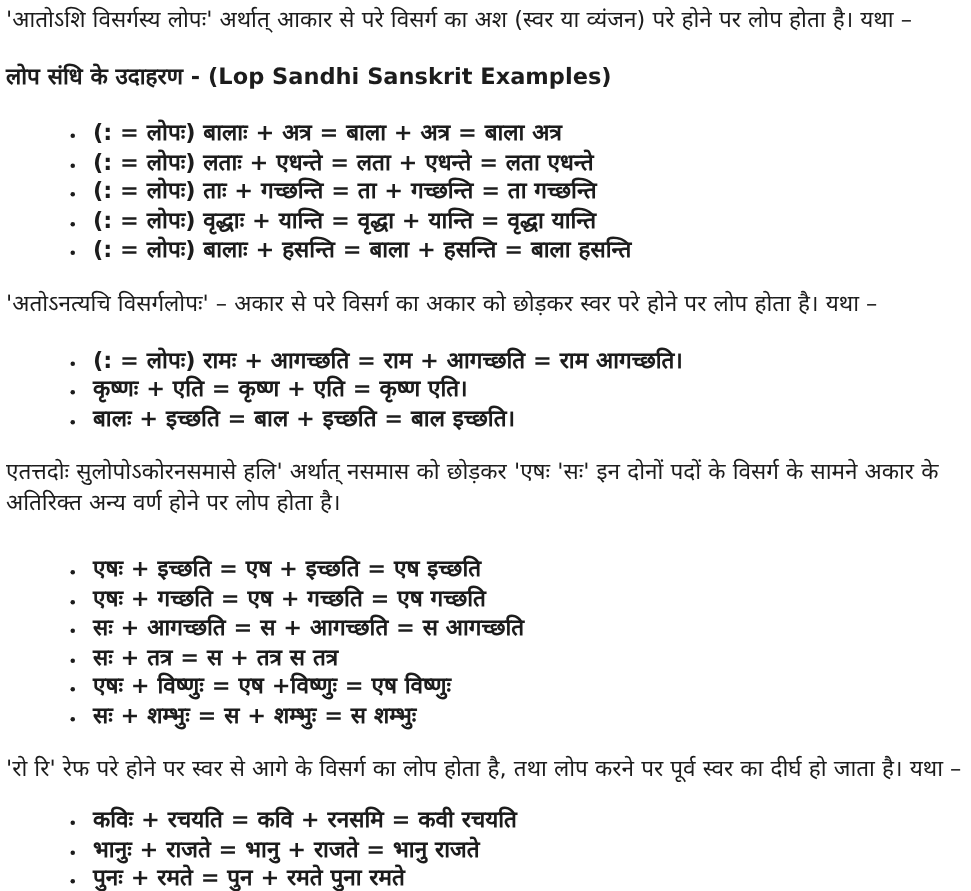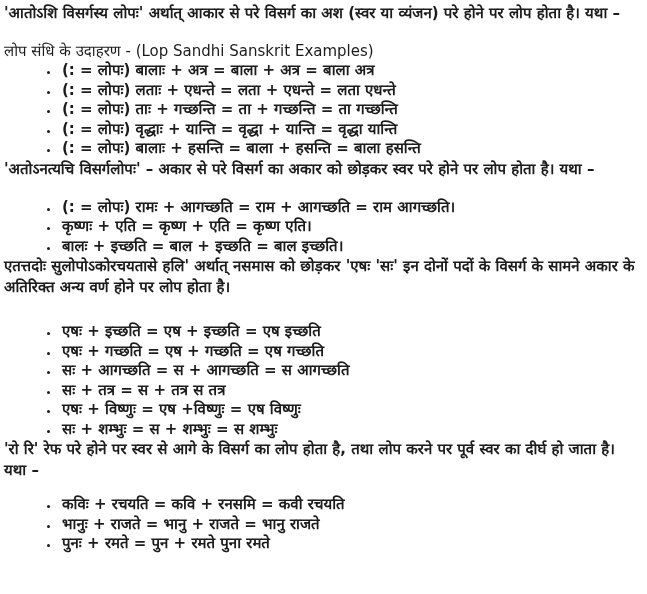--- a/index.html
+++ b/index.html
@@ -13,27 +13,27 @@
       height: 594px;
       overflow: hidden;
       font-family: "DejaVu Sans", "Liberation Sans", sans-serif;
       color: #1c1c1c;
       font-size: 15px;
       padding: 3px 6px 0 4px;
     }
     .para {
       margin: 0;
       line-height: 21px;
-      font-weight: 700;
+      font-weight: 400;
     }
-    .para.gap-top { }
+    .para.gap-top { margin-top: 15px; }
     .heading {
       margin: 17px 0 0 0;
       font-size: 15px;
-      font-weight: 400;
+      font-weight: 700;
       line-height: 20px;
     }
     ul.examples {
       margin: 11px 0 0 0;
       padding: 0 0 0 56px;
       list-style: disc outside;
     }
     ul.examples li {
       line-height: 19.5px;
       font-weight: 600;
@@ -44,37 +44,37 @@
       color: #1c1c1c;
     }
   </style>
 </head>
 <body>
 
 <p class="para">'आतोऽशि विसर्गस्य लोपः' अर्थात् आकार से परे विसर्ग का अश (स्वर या व्यंजन) परे होने पर लोप होता है। यथा –</p>
 
 <h2 class="heading"><span>लोप संधि के उदाहरण - </span><span>(Lop Sandhi Sanskrit Examples)</span></h2>
 
-<ul class="examples" style="margin-top:0">
+<ul class="examples" style="margin-top:18px">
   <li>(: = लोपः) बालाः + अत्र = बाला + अत्र = बाला अत्र</li>
   <li>(: = लोपः) लताः + एधन्ते = लता + एधन्ते = लता एधन्ते</li>
   <li>(: = लोपः) ताः + गच्छन्ति = ता + गच्छन्ति = ता गच्छन्ति</li>
   <li>(: = लोपः) वृद्धाः + यान्ति = वृद्धा + यान्ति = वृद्धा यान्ति</li>
   <li>(: = लोपः) बालाः + हसन्ति = बाला + हसन्ति = बाला हसन्ति</li>
 </ul>
 
 <p class="para gap-top">'अतोऽनत्यचि विसर्गलोपः' – अकार से परे विसर्ग का अकार को छोड़कर स्वर परे होने पर लोप होता है। यथा –</p>
 
 <ul class="examples" style="margin-top:18px">
   <li>(: = लोपः) रामः + आगच्छति = राम + आगच्छति = राम आगच्छति।</li>
   <li>कृष्णः + एति = कृष्ण + एति = कृष्ण एति।</li>
   <li>बालः + इच्छति = बाल + इच्छति = बाल इच्छति।</li>
 </ul>
 
-<p class="para gap-top">एतत्तदोः सुलोपोऽकोरचयतासे हलि' अर्थात् नसमास को छोड़कर 'एषः 'सः' इन दोनों पदों के विसर्ग के सामने अकार के अतिरिक्त अन्य वर्ण होने पर लोप होता है।</p>
+<p class="para gap-top">एतत्तदोः सुलोपोऽकोरनसमासे हलि' अर्थात् नसमास को छोड़कर 'एषः 'सः' इन दोनों पदों के विसर्ग के सामने अकार के अतिरिक्त अन्य वर्ण होने पर लोप होता है।</p>
 
 <ul class="examples" style="margin-top:24px">
   <li>एषः + इच्छति = एष + इच्छति = एष इच्छति</li>
   <li>एषः + गच्छति = एष + गच्छति = एष गच्छति</li>
   <li>सः + आगच्छति = स + आगच्छति = स आगच्छति</li>
   <li>सः + तत्र = स + तत्र स तत्र</li>
   <li>एषः + विष्णुः = एष +विष्णुः = एष विष्णुः</li>
   <li>सः + शम्भुः = स + शम्भुः = स शम्भुः</li>
 </ul>
 

